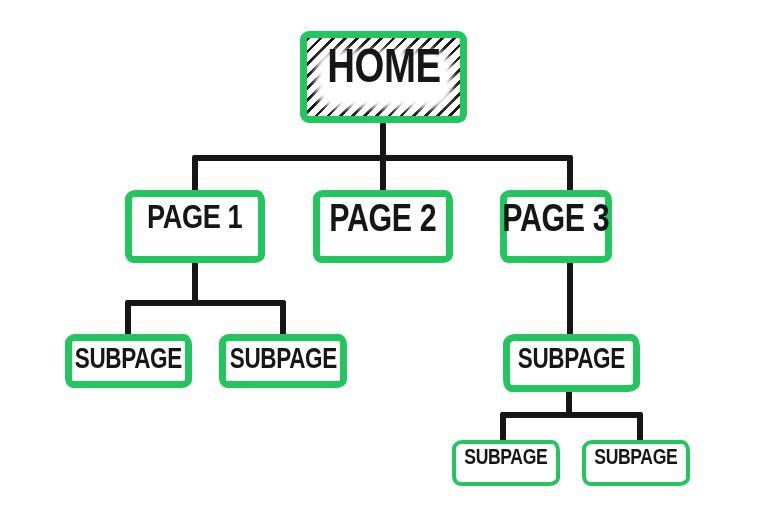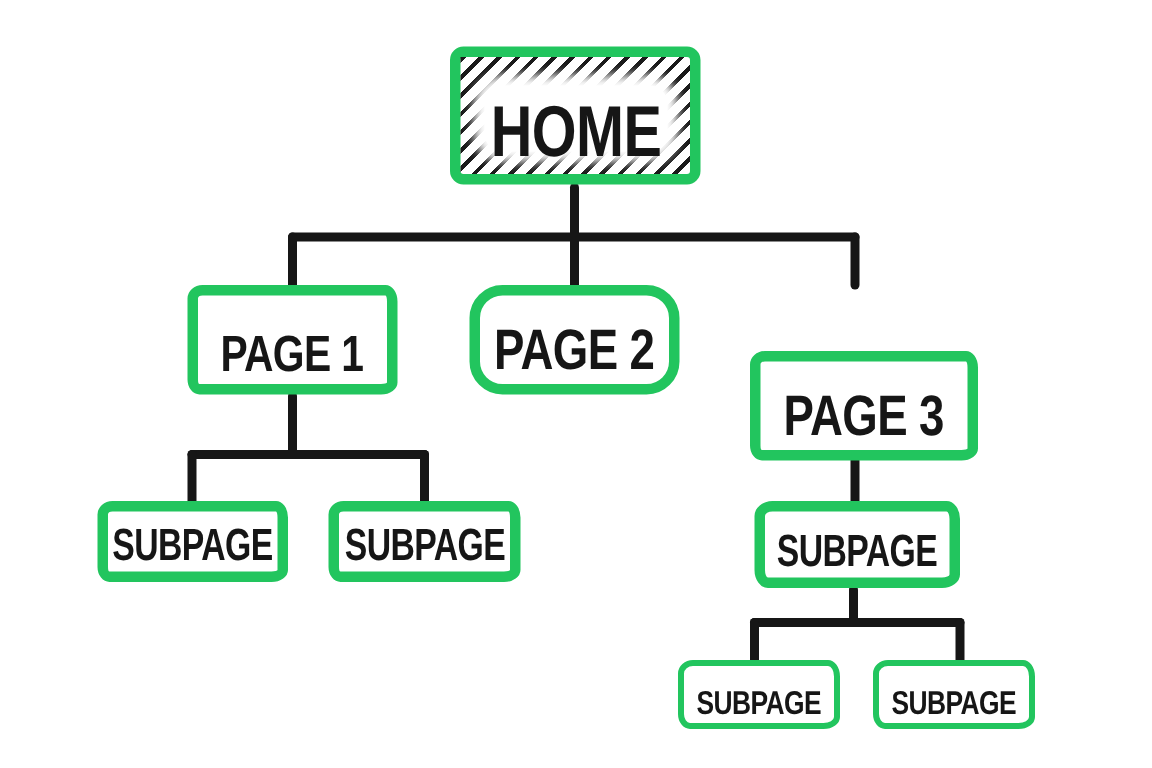--- a/index.html
+++ b/index.html
@@ -18,21 +18,21 @@
     border-radius: 3px;
     z-index: 1;
   }
   
   .node {
     position: absolute;
     background: #ffffff;
     border: 7px solid #22c55e;
     border-radius: 10px 8px 11px 8px / 9px 11px 8px 10px;
     display: flex;
-    align-items: flex-end;
+    align-items: flex-start;
     justify-content: center;
     z-index: 2;
     box-sizing: border-box;
   }
   .node .label {
     display: inline-block;
     font-weight: 700;
     color: #161616;
     letter-spacing: -0.5px;
     white-space: nowrap;
@@ -59,22 +59,22 @@
     width: 122px;
     height: 44px;
     background: #ffffff;
     border-radius: 12px;
     box-shadow: 0 0 7px 7px #ffffff;
     z-index: 2;
   }
   
   #node-home  { left: 300px; top:  31px; width: 167px; height: 92px; font-size: 48px; }
   #node-page1 { left: 125px; top: 190px; width: 140px; height: 73px; font-size: 34px; }
-  #node-page2 { left: 313px; top: 190px; width: 140px; height: 73px; font-size: 38px; border-radius: 22px; }
-  #node-page3 { left: 500px; top: 190px; width: 152px; height: 73px; font-size: 38px; margin-top: 44px; }
+  #node-page2 { left: 313px; top: 190px; width: 140px; height: 73px; font-size: 38px; }
+  #node-page3 { left: 500px; top: 190px; width: 112px; height: 73px; font-size: 38px; }
   #node-sub1a { left:  65px; top: 334px; width: 127px; height: 54px; font-size: 30px; }
   #node-sub1b { left: 219px; top: 334px; width: 128px; height: 54px; font-size: 30px; }
   #node-sub3  { left: 503px; top: 334px; width: 137px; height: 58px; font-size: 30px; border-radius: 12px 9px 12px 9px / 10px 12px 9px 12px; }
   #node-sub3a { left: 452px; top: 440px; width: 108px; height: 46px; font-size: 22px; border-width: 4px; }
   #node-sub3b { left: 582px; top: 440px; width: 108px; height: 46px; font-size: 22px; border-width: 4px; }
   #node-sub1a .label, #node-sub1b .label, #node-sub3 .label { transform: scaleX(0.75); }
   
   #edge-home-v        { left: 380px; top: 122px; width: 6px;   height: 72px; }
   #edge-top-bus       { left: 192px; top: 155px; width: 381px; height: 6px;  }
   #edge-page1-top-v   { left: 192px; top: 155px; width: 6px;   height: 38px; }

